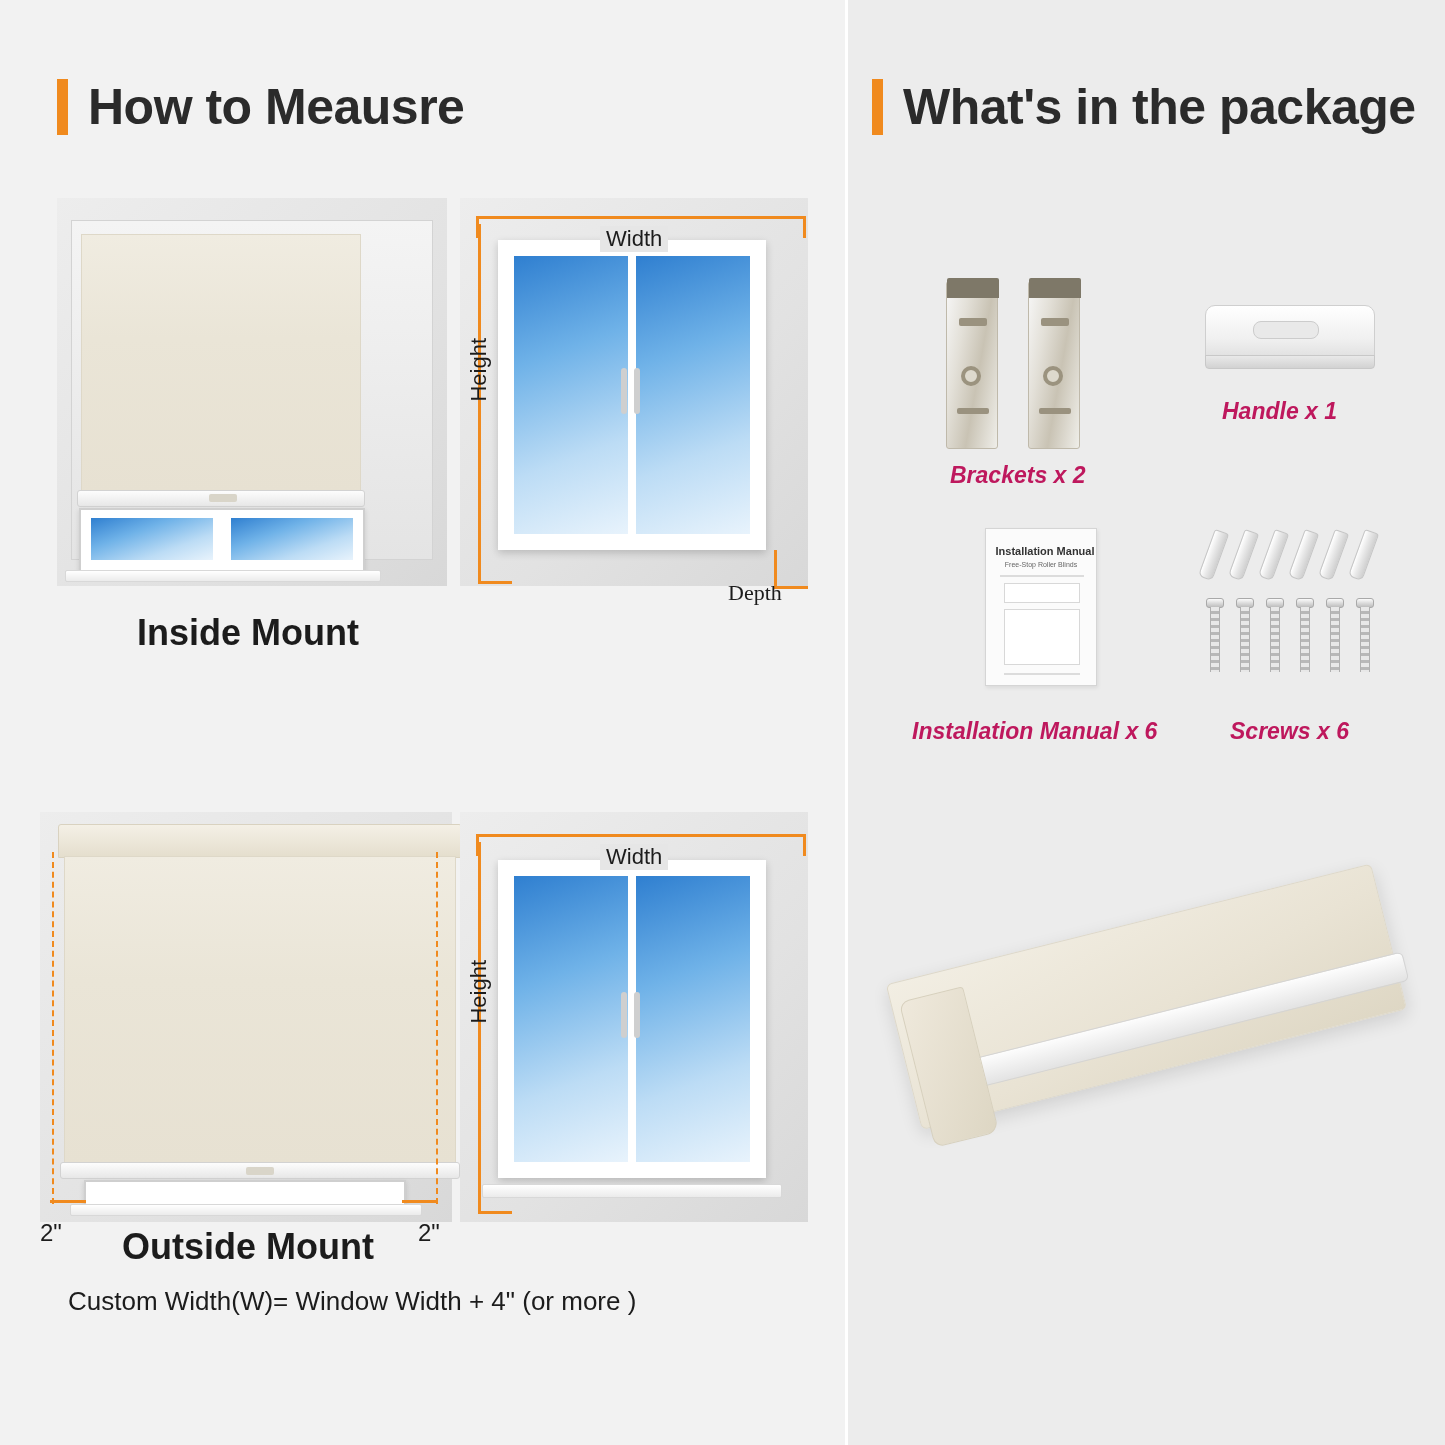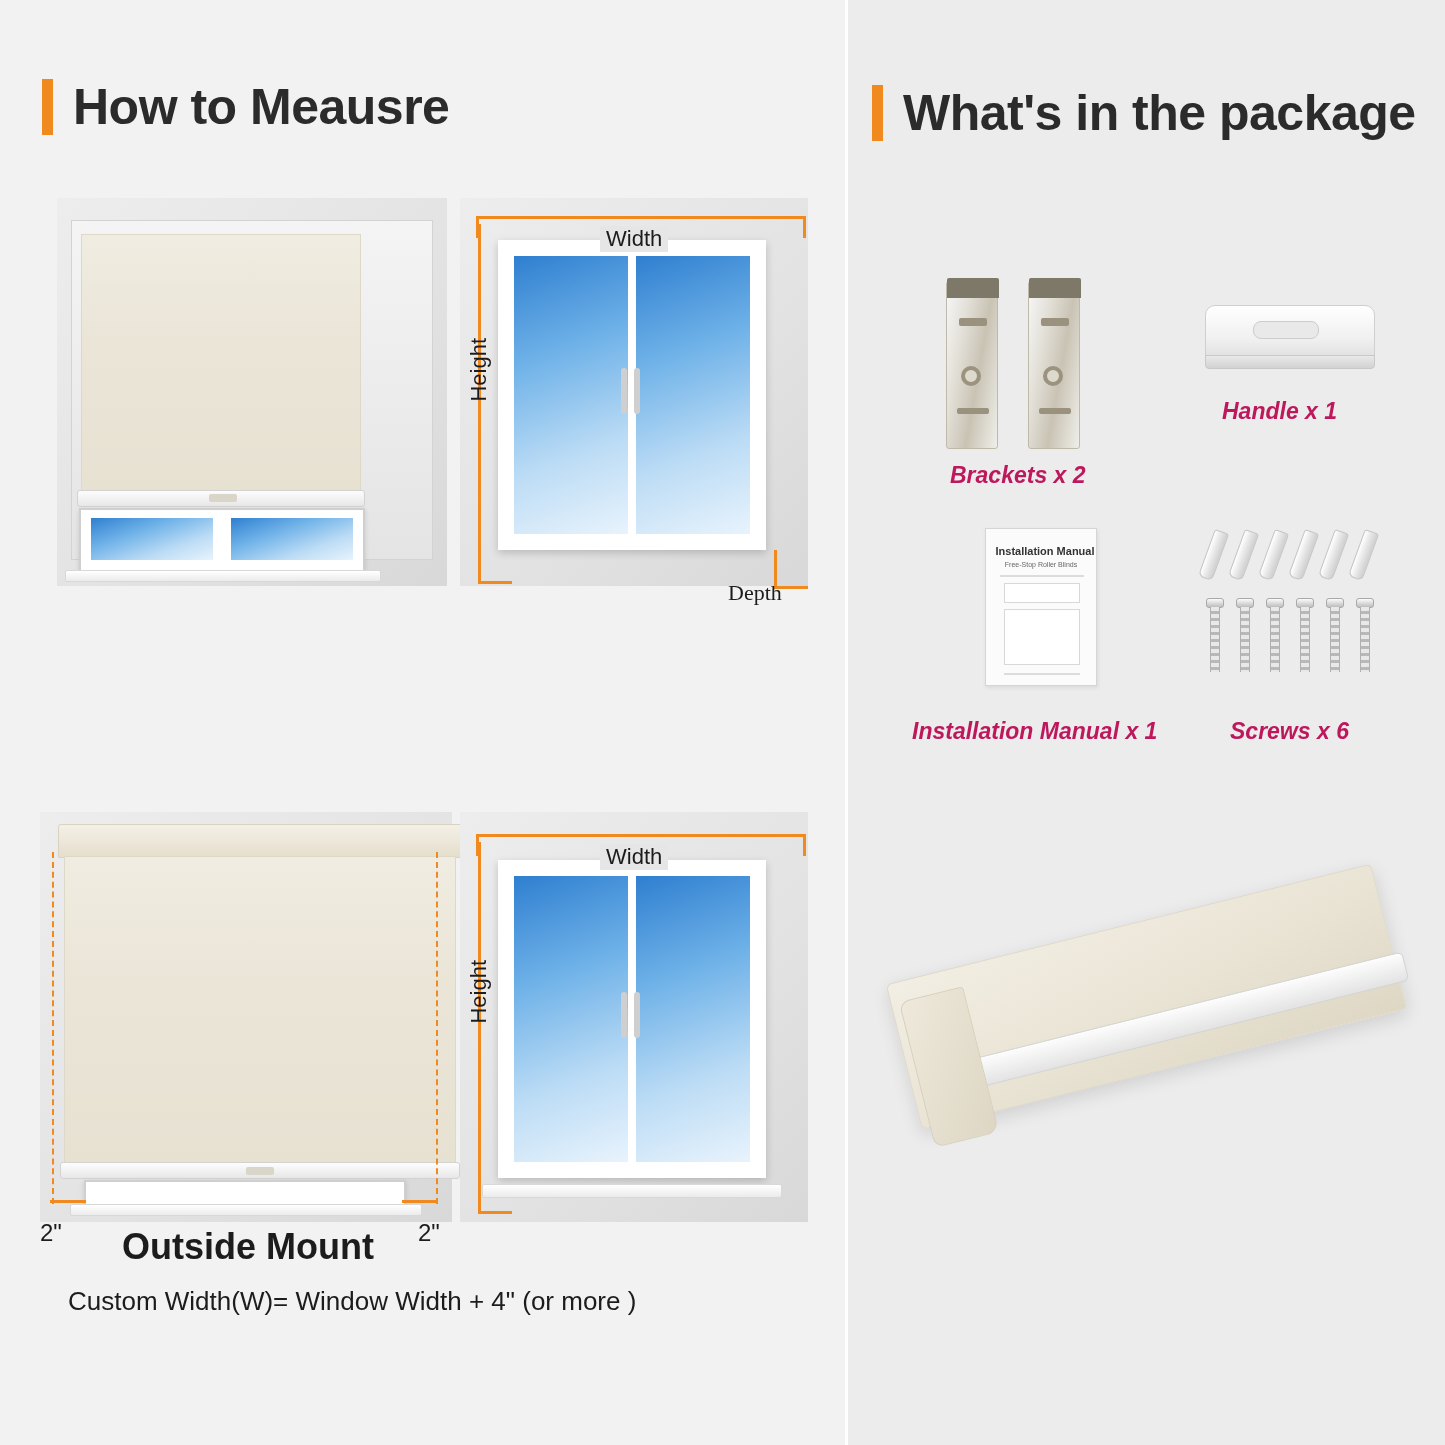--- a/index.html
+++ b/index.html
@@ -45,22 +45,22 @@
     background: #f08a1e;
     margin-right: 20px;
   }
   .heading .txt {
     font-size: 50px;
     font-weight: bold;
     color: #2b2b2b;
     letter-spacing: -0.5px;
     white-space: nowrap;
   }
-  #h-measure { left: 42px; top: 78px; }
-  #h-package { left: 872px; top: 84px; align-items: center; }
+  #h-measure { left: 57px; top: 78px; }
+  #h-package { left: 872px; top: 78px; align-items: center; }
 
   
   .illus-box {
     position: absolute;
     background: linear-gradient(180deg,#e8e8e8 0%, #dcdcdc 100%);
   }
 
   
   #inside-illus { left: 57px; top: 198px; width: 390px; height: 388px; }
   #outside-illus { left: 40px; top: 812px; width: 412px; height: 410px; }
@@ -325,20 +325,21 @@
 
     <div class="dim-line" style="left:18px;top:26px;width:3px;height:360px;"></div>
     <div class="dim-line" style="left:18px;top:383px;width:34px;height:3px;"></div>
     <div class="dim-label vertical" style="left:6px;top:140px;">Height</div>
 
     <div class="dim-line" style="left:314px;top:352px;width:3px;height:38px;"></div>
     <div class="dim-line" style="left:314px;top:388px;width:34px;height:3px;"></div>
     <div class="dim-label" style="left:268px;top:382px;font-family:Liberation Serif, serif;">Depth</div>
   </div>
 
+  <div class="mount-title" style="left:137px;top:612px;">Inside Mount</div>
 
   <div class="illus-box" id="outside-illus">
     <div class="wall"></div>
 
     <div class="shade-head" style="left:18px;top:12px;width:404px;height:34px;"></div>
 
     <div class="shade-fabric" style="left:24px;top:44px;width:392px;height:310px;"></div>
     <div class="bottom-rail" style="left:20px;top:350px;width:400px;height:17px;"></div>
     <div class="handle-nub" style="left:206px;top:355px;width:28px;height:8px;"></div>
 
@@ -402,21 +403,21 @@
   <div class="pkg-label" style="left:1222px;top:398px;">Handle x 1</div>
 
   <div class="manual" style="left:985px;top:528px;width:112px;height:158px;">
     <div class="m-title" style="top:16px;padding-left:8px;">Installation Manual</div>
     <div class="m-sub" style="top:32px;">Free-Stop Roller Blinds</div>
     <div class="m-line" style="left:14px;top:46px;width:84px;"></div>
     <div class="m-figure" style="left:18px;top:54px;width:76px;height:20px;"></div>
     <div class="m-figure" style="left:18px;top:80px;width:76px;height:56px;"></div>
     <div class="m-line" style="left:18px;top:144px;width:76px;"></div>
   </div>
-  <div class="pkg-label" style="left:912px;top:718px;">Installation Manual x 1</div>
+  <div class="pkg-label" style="left:912px;top:718px;">Installation Manual x 6</div>
 
   <div style="position:absolute;left:1200px;top:520px;width:180px;height:170px;">
     <div class="anchor" style="left:6px;top:10px;"></div>
     <div class="anchor" style="left:36px;top:10px;"></div>
     <div class="anchor" style="left:66px;top:10px;"></div>
     <div class="anchor" style="left:96px;top:10px;"></div>
     <div class="anchor" style="left:126px;top:10px;"></div>
     <div class="anchor" style="left:156px;top:10px;"></div>
 
     <div class="screw" style="left:8px;top:78px;">

